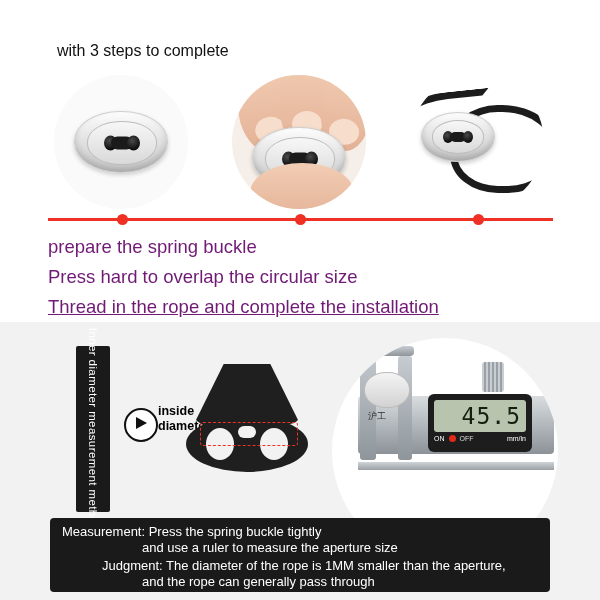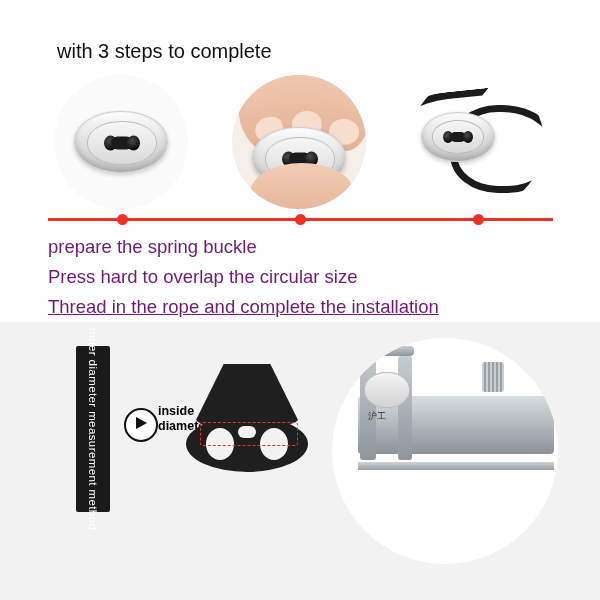--- a/index.html
+++ b/index.html
@@ -35,21 +35,21 @@
     top: 6px;
     font-size: 22px;
     color: #111111;
     letter-spacing: 0.2px;
     line-height: 30px;
   }
   .headline-2 {
     position: absolute;
     left: 57px;
     top: 36px;
-    font-size: 20px;
+    font-size: 16px;
     color: #111111;
     line-height: 30px;
   }
 
   
   .circle-photo {
     position: absolute;
     width: 134px;
     height: 134px;
     border-radius: 50%;
@@ -510,16 +510,33 @@
     <div id="measure-circle">
       <div class="caliper-body"></div>
       <div class="rod"></div>
       <div class="caliper-jaw" id="jaw-top-bar"></div>
       <div class="caliper-jaw" id="jaw-fixed"></div>
       <div class="caliper-jaw" id="jaw-move"></div>
       <div class="sm-buckle"></div>
       <div class="knurl"></div>
       <div class="cal-mark">沪工</div>
 
-    </div>
-
+      <div class="caliper-screen">
+        <div class="lcd">
+          <span class="lcd-value">45.5</span>
+        </div>
+        <div class="lcd-row">
+          <span class="lcd-on">ON</span>
+          <span class="lcd-dot"></span>
+          <span class="lcd-off">OFF</span>
+          <span class="lcd-unit">mm/in</span>
+        </div>
+      </div>
+    </div>
+
+    <div class="footer-panel">
+      <div class="footer-line" id="footer-line-1">Measurement: Press the spring buckle tightly</div>
+      <div class="footer-line" id="footer-line-2">and use a ruler to measure the aperture size</div>
+      <div class="footer-line" id="footer-line-3">Judgment: The diameter of the rope is 1MM smaller than the aperture,</div>
+      <div class="footer-line" id="footer-line-4">and the rope can generally pass through</div>
+    </div>
   </div>
 </div>
 
 </body></html>

